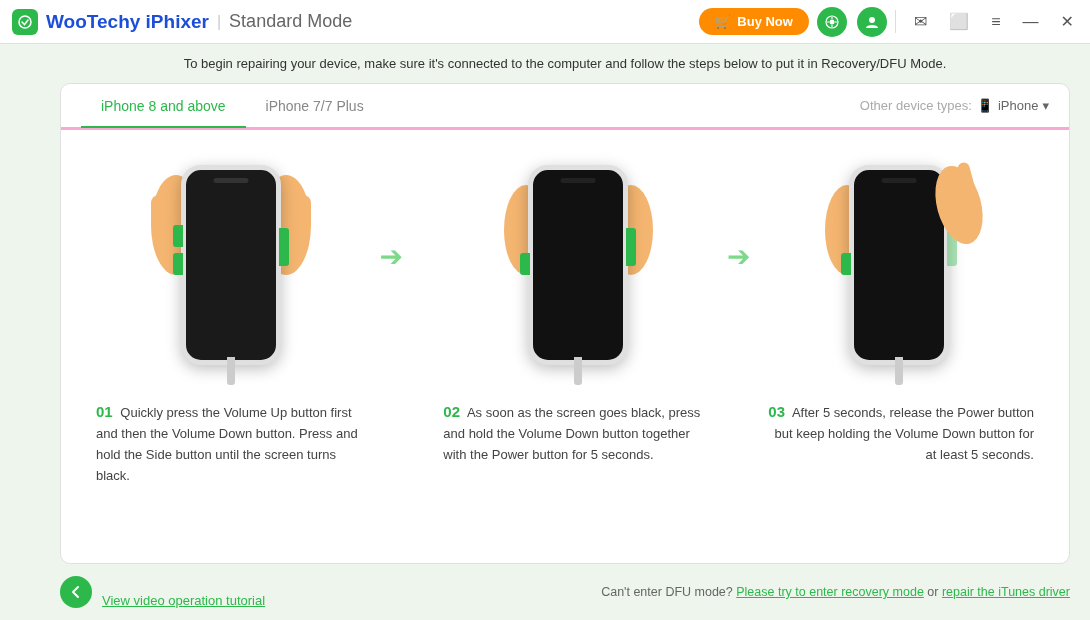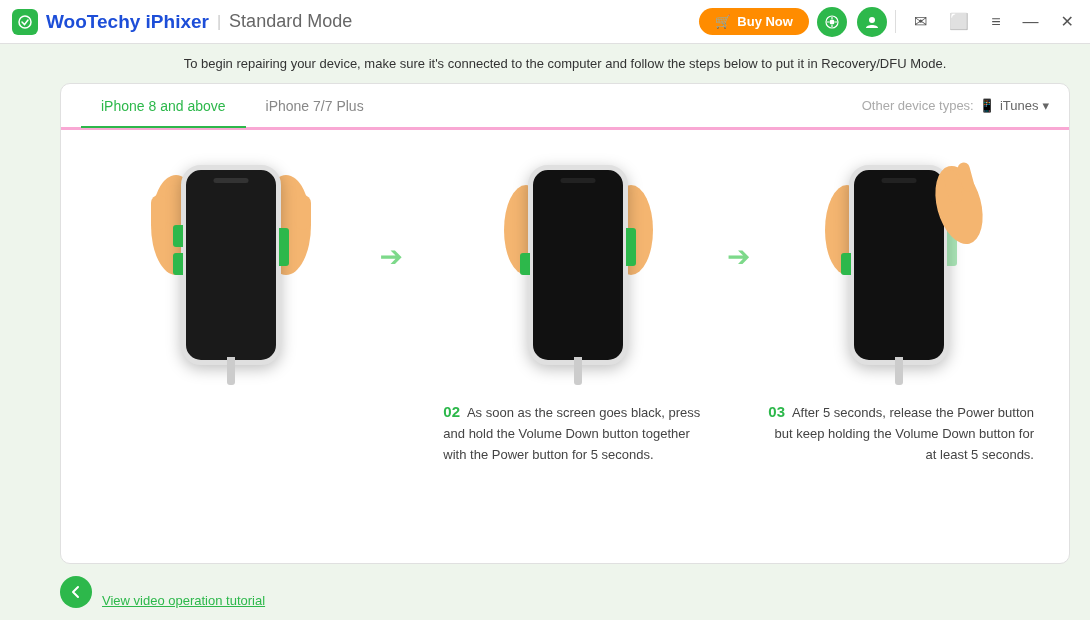--- a/index.html
+++ b/index.html
@@ -277,21 +277,21 @@
   <div class="card">
 
     <div class="tabs">
       <div class="tab active">iPhone 8 and above</div>
       <div class="tab">iPhone 7/7 Plus</div>
       <div class="tabs-spacer"></div>
       <div class="device-type-selector">
         <span class="device-type-label">Other device types:</span>
         <div class="device-type-dropdown">
           <span>📱</span>
-          <span>iTunes</span>
+          <span>iPhone</span>
           <span>▾</span>
         </div>
       </div>
     </div>
 
     <div style="display:flex; flex:1; padding: 10px 30px 0; gap:0; align-items:flex-start; overflow:hidden;">
 
       <div style="flex:1; display:flex; flex-direction:column; align-items:center;">
         <div class="step-visual">
 
@@ -315,20 +315,24 @@
 
             <div style="position:absolute; bottom:0; left:50%; transform:translateX(-50%); width:8px; height:28px; background:#ccc; border-radius:0 0 3px 3px; z-index:2;"></div>
 
             <svg width="60" height="120" style="position:absolute; right:0; top:20px; z-index:1;">
               <ellipse cx="30" cy="60" rx="25" ry="50" fill="#f4b570"></ellipse>
               <rect x="24" y="20" width="16" height="40" rx="8" fill="#f4b570"></rect>
               <rect x="39" y="30" width="16" height="35" rx="8" fill="#f4b570"></rect>
               <rect x="8" y="25" width="14" height="38" rx="7" fill="#f4b570"></rect>
             </svg>
           </div>
+        </div>
+        <div class="step-desc">
+          <span class="step-number">01</span>
+          <span>Quickly press the Volume Up button first and then the Volume Down button. Press and hold the Side button until the screen turns black.</span>
         </div>
       </div>
 
       <div class="arrow-container">
         <div style="font-size:28px; color:#7dd98a;">➔</div>
       </div>
 
       <div style="flex:1; display:flex; flex-direction:column; align-items:center;margin-left:27px;">
         <div class="step-visual">
           <div style="position:relative; width:170px; height:240px; display:flex; align-items:center; justify-content:center;">
@@ -400,14 +404,20 @@
   <div class="footer">
     <div class="footer-left">
       <button class="back-btn">
         <svg width="16" height="16" viewBox="0 0 16 16" fill="white">
           <path d="M10 3 L5 8 L10 13" stroke="white" stroke-width="2" fill="none" stroke-linecap="round" stroke-linejoin="round"></path>
         </svg>
       </button>
       <span class="footer-link">View video operation tutorial</span>
     </div>
     <div class="footer-spacer"></div>
+    <div class="footer-right">
+      <span>Can't enter DFU mode? </span>
+      <a>Please try to enter recovery mode</a>
+      <span> or </span>
+      <a>repair the iTunes driver</a>
+    </div>
   </div>
 </div>
 
 </body></html>

